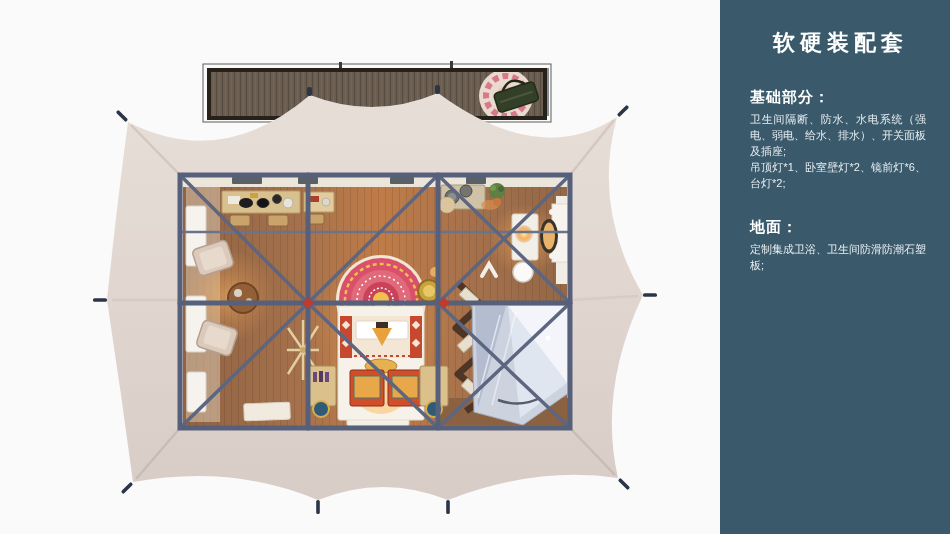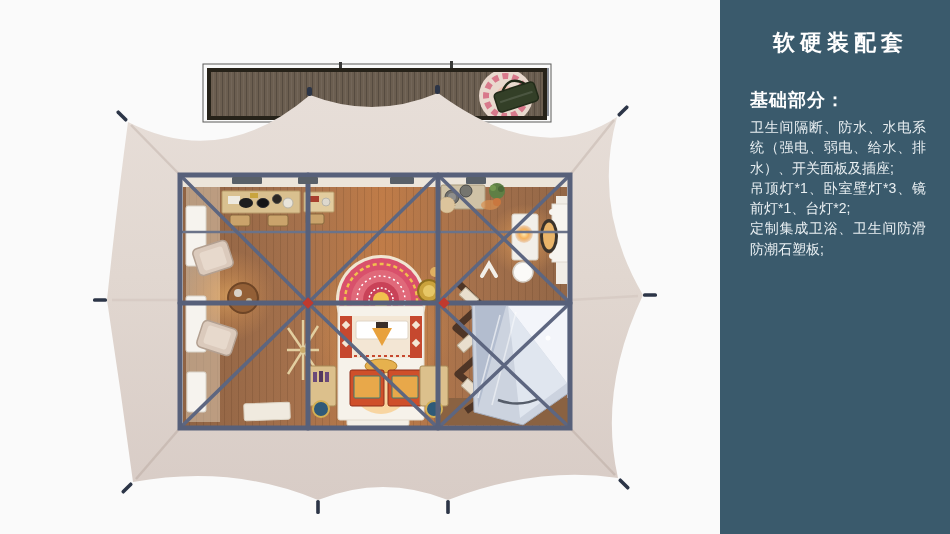--- a/index.html
+++ b/index.html
@@ -9,23 +9,23 @@
   }
   *{margin:0;padding:0;box-sizing:border-box}
   html,body{width:950px;height:534px;background:#fff;overflow:hidden}
   body{font-family:"Liberation Sans","DejaVu Sans",sans-serif}
   .stage{position:relative;width:950px;height:430px;background:var(--page-bg)}
   .scene{position:absolute;left:0;top:0;width:722px;height:534px}
   .panel{position:absolute;left:720px;top:0;width:230px;height:534px;
          background:var(--panel-bg);color:var(--panel-text);padding:28px 24px 0 30px}
   .panel-title{font-size:22px;font-weight:bold;letter-spacing:5px;text-indent:5px;
                text-align:center;color:var(--panel-text);margin-bottom:4px}
-  .panel section h2{font-size:18px;font-weight:bold;letter-spacing:1px;margin:26px 0 5px;color:var(--panel-text)}
+  .panel section h2{font-size:15px;font-weight:bold;letter-spacing:1px;margin:26px 0 5px;color:var(--panel-text)}
   .panel section:first-of-type h2{margin-top:30px}
-  .panel section p{font-size:14px;line-height:1.45;color:var(--panel-body-text);
+  .panel section p{font-size:11px;line-height:1.45;color:var(--panel-body-text);
                    text-align:justify;word-break:break-all}
 </style>
 </head>
 <body>
 
 <div class="stage">
 
   <svg class="scene" viewBox="0 0 722 534">
     <defs>
       <linearGradient id="canopyGrad" x1="0" y1="0" x2="0" y2="1">
@@ -324,21 +324,22 @@
   <div class="panel">
     <h1 class="panel-title">软硬装配套</h1>
 
     <section>
       <h2>基础部分：</h2>
       <p>卫生间隔断、防水、水电系统（强电、弱电、给水、排水）、开关面板及插座;</p>
     </section>
 
 
     <section>
-      <p>吊顶灯*1、卧室壁灯*3、镜前灯*1、台灯*2;</p>
+      <p>吊顶灯*1、卧室壁灯*2、镜前灯*6、台灯*2;</p>
     </section>
 
 
     <section>
+      <h2>地面：</h2>
       <p>定制集成卫浴、卫生间防滑防潮石塑板;</p>
     </section>
   </div>
 </div>
 
 </body></html>

